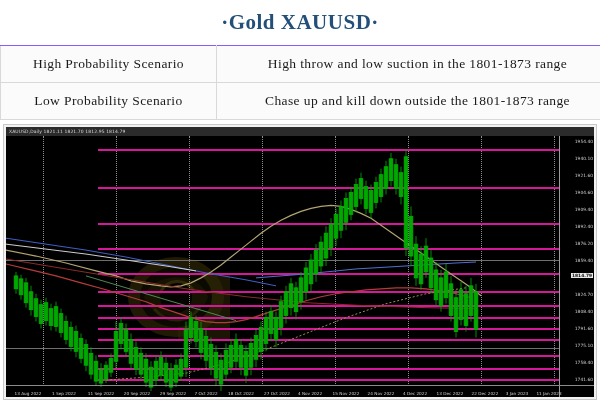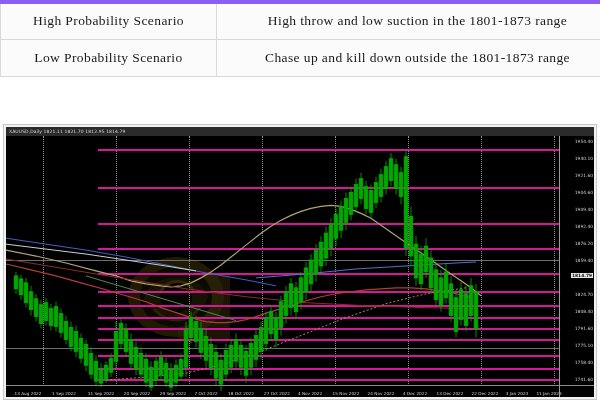--- a/index.html
+++ b/index.html
@@ -30,21 +30,21 @@
   .scen-table td{
     border:1px solid #d9d9d9;
     font-family:"Liberation Serif", serif;
     font-size:13.5px;color:#1a1a1a;
     text-align:center;vertical-align:middle;
     padding:0 4px;white-space:nowrap;
     letter-spacing:.4px;
   }
   .scen-table td.col-label{width:207px;}
   .scen-table td.col-value{width:393px;}
-  .scen-table tr:first-child td{border-top:4px solid #8b5cf6;}
+  .scen-table tr:first-child td{border-top:1px solid #8b5cf6;}
 
   
   .chart-frame{
     position:absolute;left:3px;top:124px;width:594px;height:276px;
     background:#f2f2f2;border:1px solid #c8c8c8;
     box-sizing:border-box;padding:2px;
   }
   .chart{
     position:relative;width:100%;height:100%;
     background:#000000;overflow:hidden;
@@ -116,20 +116,23 @@
 
   
   .overlay{position:absolute;left:0;top:0;width:100%;height:100%;z-index:5;}
   .candles{position:absolute;left:0;top:0;width:100%;height:100%;z-index:6;}
 </style>
 </head>
 <body>
 
 <div class="page">
 
+  <div class="title-bar">
+    <div class="title-text">·Gold  XAUUSD·</div>
+  </div>
 
   <table class="scen-table">
     <tbody>
         <tr>
       <td class="col-label">High  Probability  Scenario</td>
       <td class="col-value">High  throw  and  low  suction  in  the  1801-1873  range</td>
     </tr>
     <tr>
       <td class="col-label">Low  Probability  Scenario</td>
       <td class="col-value">Chase  up  and  kill  down  outside  the  1801-1873  range</td>

